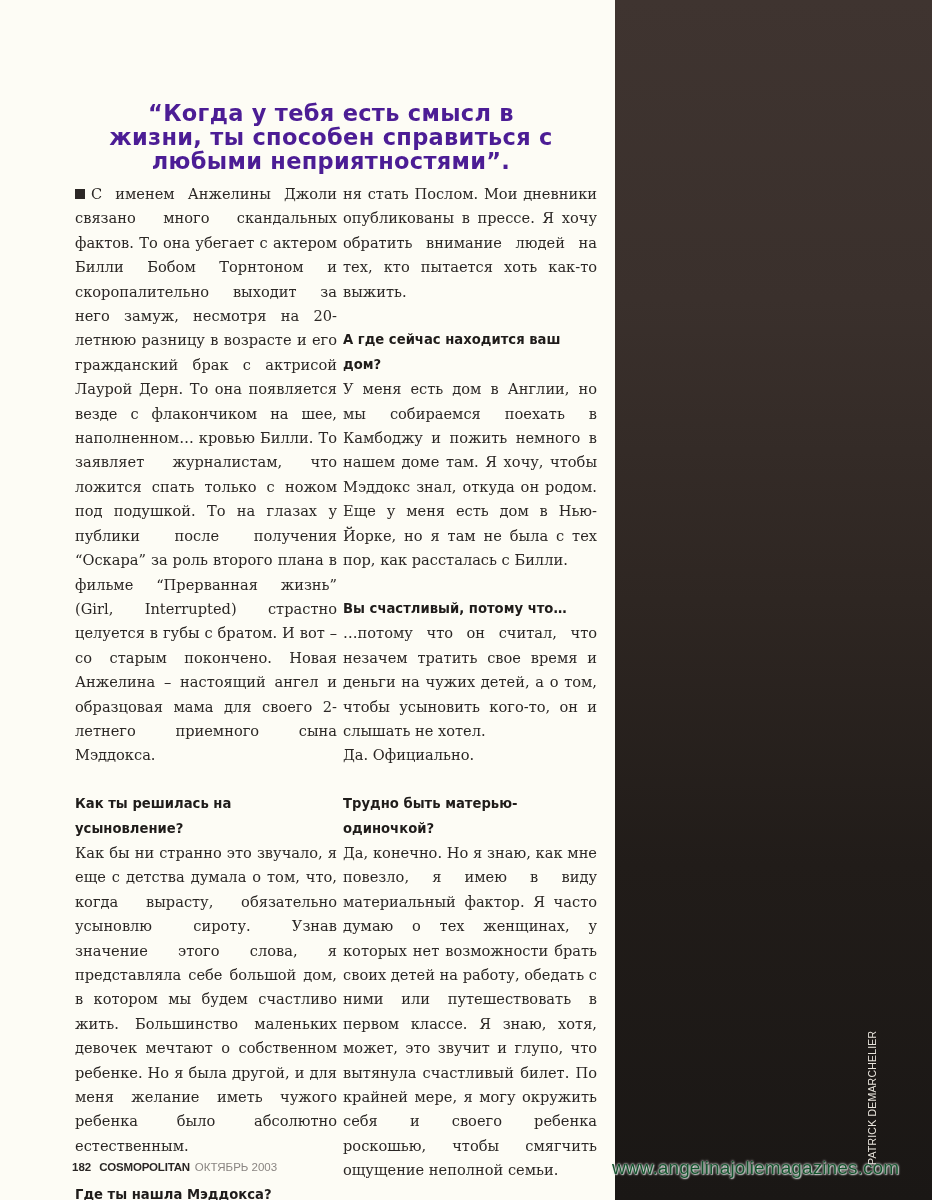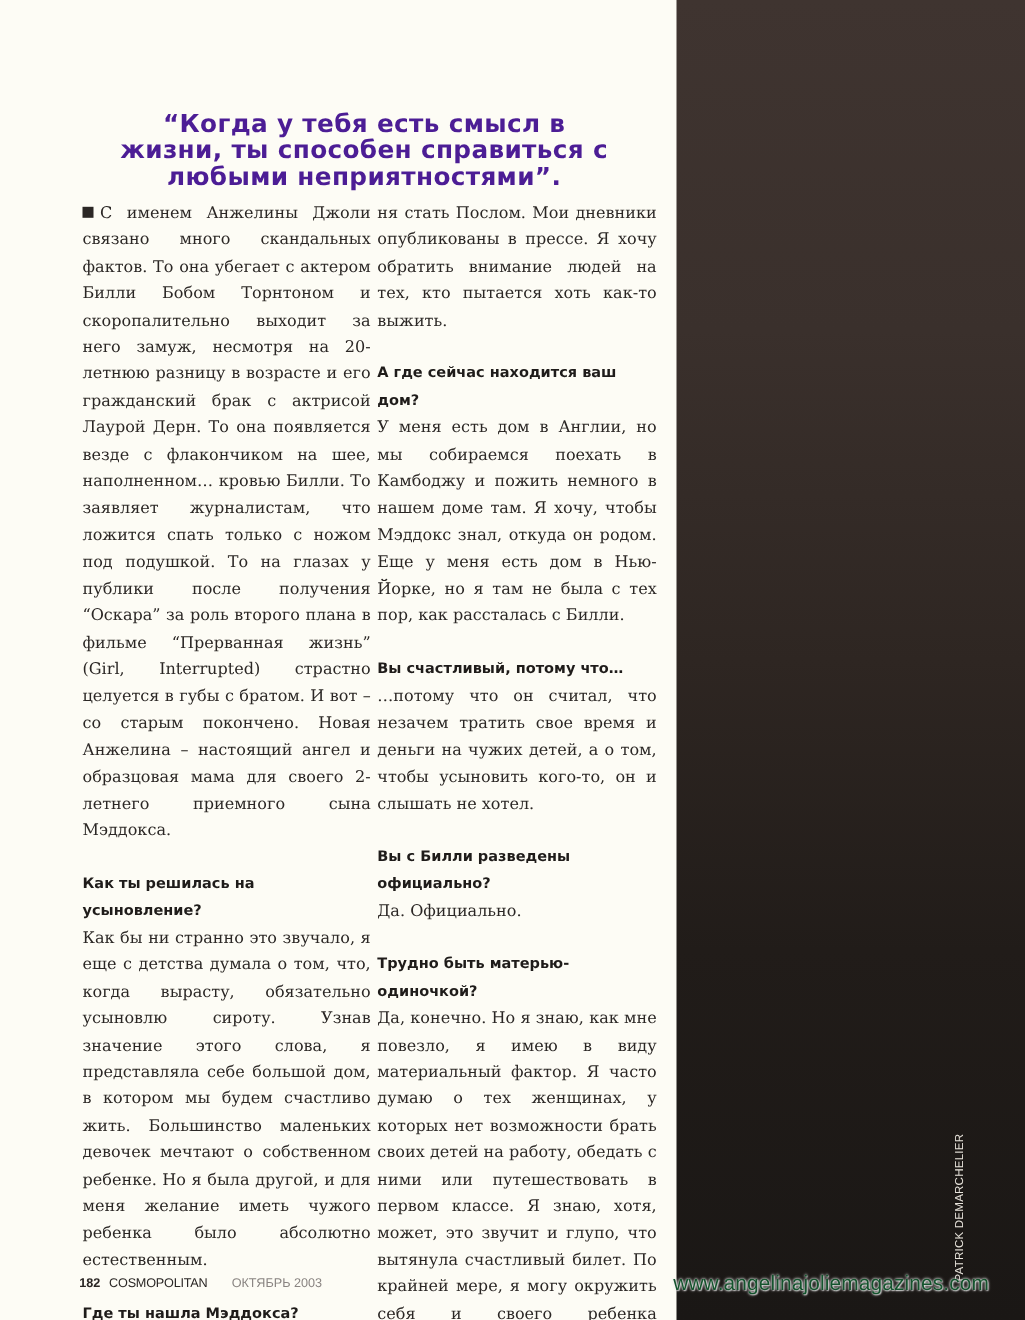--- a/index.html
+++ b/index.html
@@ -101,21 +101,21 @@
     .folio {
       position: absolute;
       left: 72px;
       top: 1161px;
       font-family: "Liberation Sans", sans-serif;
       font-size: 11.5px;
       white-space: nowrap;
       color: #2a2624;
     }
     .folio .num { font-weight: bold; margin-right: 8px; }
-    .folio .mag { font-weight: normal; letter-spacing: -0.2px; margin-right: 22px; text-align: right; }
+    .folio .mag { font-weight: bold; letter-spacing: -0.2px; margin-right: 5px; text-align: right; }
     .folio .date { color: #8a8582; }
   </style>
 </head>
 <body>
 
 <div class="page">
 
   <div class="pull-quote">“Когда у тебя есть смысл в жизни, ты способен справиться с любыми неприятностями”.</div>
 
   <div class="column col-left">
@@ -130,21 +130,20 @@
 
   <div class="column col-right">
     <p>ня стать Послом. Мои дневники опубликованы в прессе. Я хочу обратить внимание людей на тех, кто пытается хоть как-то выжить.</p>
 
     <p class="q">А где сейчас находится ваш дом?</p>
     <p>У меня есть дом в Англии, но мы собираемся поехать в Камбоджу и пожить немного в нашем доме там. Я хочу, чтобы Мэддокс знал, откуда он родом. Еще у меня есть дом в Нью-Йорке, но я там не была с тех пор, как рассталась с Билли.</p>
 
     <p class="q">Вы счастливый, потому что…</p>
     <p>…потому что он считал, что незачем тратить свое время и деньги на чужих детей, а о том, чтобы усыновить кого-то, он и слышать не хотел.</p>
 
-    <p class="q">Вы с Билли разведены официально?</p>
     <p>Да. Официально.</p>
 
     <p class="q">Трудно быть матерью-одиночкой?</p>
     <p>Да, конечно. Но я знаю, как мне повезло, я имею в виду материальный фактор. Я часто думаю о тех женщинах, у которых нет возможности брать своих детей на работу, обедать с ними или путешествовать в первом классе. Я знаю, хотя, может, это звучит и глупо, что вытянула счастливый билет. По крайней мере, я могу окружить себя и своего ребенка роскошью, чтобы смягчить ощущение неполной семьи.</p>
 
   </div>
 
   <div class="folio">
     <span class="num">182</span><span class="mag">COSMOPOLITAN</span><span class="date">ОКТЯБРЬ 2003</span>
   </div>

